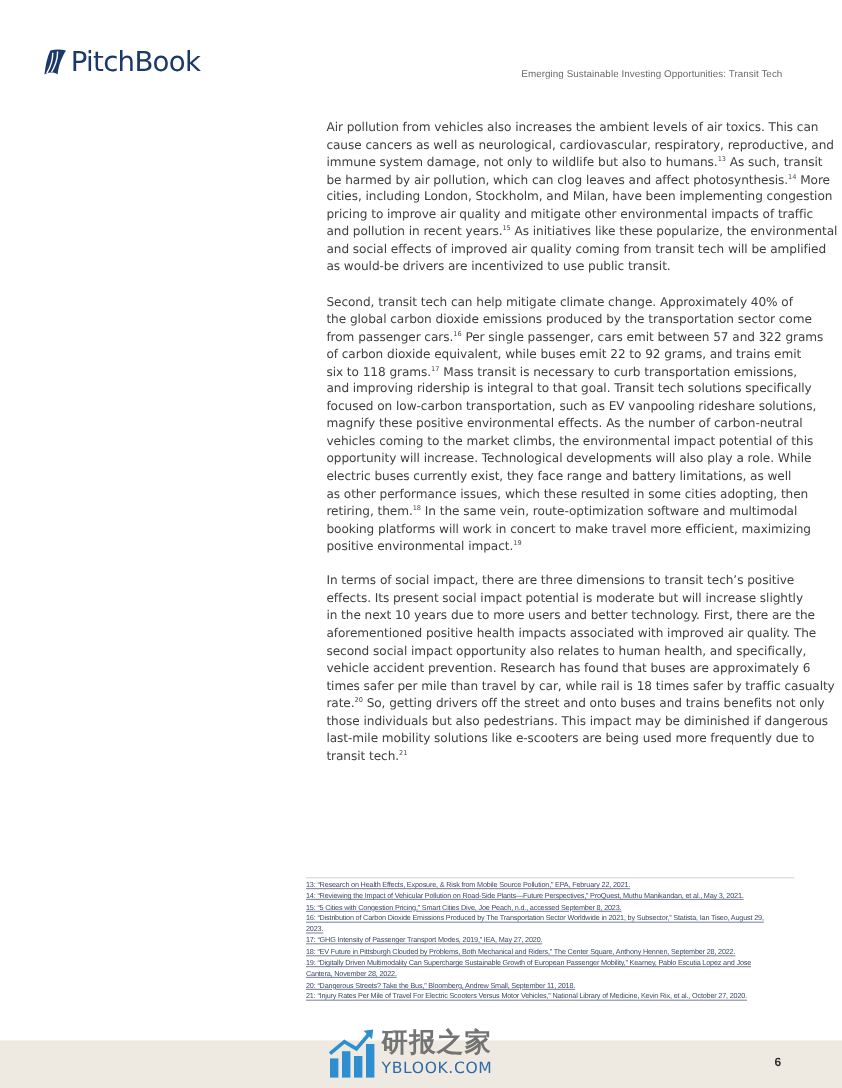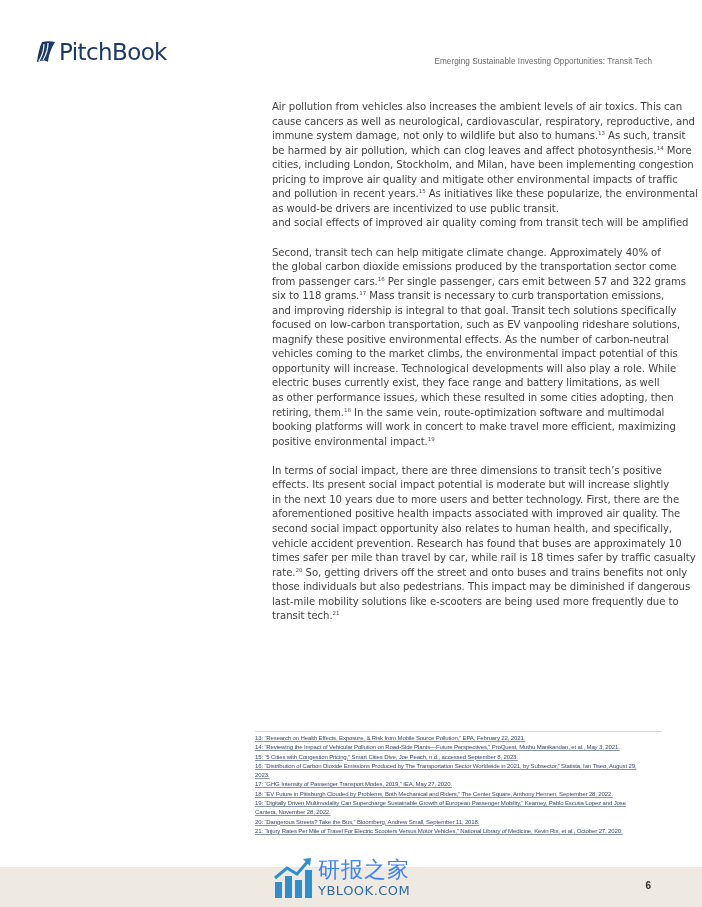--- a/index.html
+++ b/index.html
@@ -47,21 +47,21 @@
       position: absolute; left: 0; top: 867px; width: 702px; height: 40px; background: #efeae1;
     }
     .page-number {
       position: absolute; right: 43px; top: 880px; font-size: 10px; color: #2f2f2f; font-weight: bold;
     }
     .watermark {
       position: absolute; left: 273px; top: 856px; display: flex; align-items: center; gap: 5px;
     }
     .wm-icon { width: 40px; height: 44px; display: block; }
     .wm-text { display: flex; flex-direction: column; line-height: 1; }
-    .wm-cn { font-size: 22px; color: #3b82f6; letter-spacing: 1px; font-family: "DejaVu Sans", sans-serif; }
+    .wm-cn { font-size: 22px; color: #737373; letter-spacing: 1px; font-family: "DejaVu Sans", sans-serif; font-weight: bold; }
     .wm-en { font-size: 13px; color: #2d6aa5; letter-spacing: 0.5px; margin-top: 3px; font-family: "DejaVu Sans", sans-serif; }
   </style>
 </head>
 <body>
 
 <div class="page">
 
   <div class="logo">
     <svg class="logo-mark" viewBox="0 0 20 24">
       <path d="M6 2 C10 1 15 1 19 2 C16 7 13 13 12 22 C9 20 5 20 1 22 C2 15 3 8 6 2 Z" fill="#1b3968"></path>
@@ -75,46 +75,47 @@
 
   <div class="body-text" id="body-text">
       <p>
         <span class="line"><span>Air pollution from vehicles also increases the ambient levels of air toxics. This can</span></span>
         <span class="line"><span>cause cancers as well as neurological, cardiovascular, respiratory, reproductive, and</span></span>
         <span class="line"><span>immune system damage, not only to wildlife but also to humans.</span><sup class="fn">13</sup><span> As such, transit</span></span>
         <span class="line"><span>be harmed by air pollution, which can clog leaves and affect photosynthesis.</span><sup class="fn">14</sup><span> More</span></span>
         <span class="line"><span>cities, including London, Stockholm, and Milan, have been implementing congestion</span></span>
         <span class="line"><span>pricing to improve air quality and mitigate other environmental impacts of traffic</span></span>
         <span class="line"><span>and pollution in recent years.</span><sup class="fn">15</sup><span> As initiatives like these popularize, the environmental</span></span>
+        <span class="line"><span>and social effects of improved air quality coming from transit tech will be amplified</span></span>
         <span class="line"><span>as would-be drivers are incentivized to use public transit.</span></span>
-        <span class="line"><span>and social effects of improved air quality coming from transit tech will be amplified</span></span>
       </p>
       <p>
         <span class="line"><span>Second, transit tech can help mitigate climate change. Approximately 40% of</span></span>
         <span class="line"><span>the global carbon dioxide emissions produced by the transportation sector come</span></span>
         <span class="line"><span>from passenger cars.</span><sup class="fn">16</sup><span> Per single passenger, cars emit between 57 and 322 grams</span></span>
+        <span class="line"><span>of carbon dioxide equivalent, while buses emit 22 to 92 grams, and trains emit</span></span>
         <span class="line"><span>six to 118 grams.</span><sup class="fn">17</sup><span> Mass transit is necessary to curb transportation emissions,</span></span>
         <span class="line"><span>and improving ridership is integral to that goal. Transit tech solutions specifically</span></span>
         <span class="line"><span>focused on low-carbon transportation, such as EV vanpooling rideshare solutions,</span></span>
         <span class="line"><span>magnify these positive environmental effects. As the number of carbon-neutral</span></span>
         <span class="line"><span>vehicles coming to the market climbs, the environmental impact potential of this</span></span>
         <span class="line"><span>opportunity will increase. Technological developments will also play a role. While</span></span>
         <span class="line"><span>electric buses currently exist, they face range and battery limitations, as well</span></span>
         <span class="line"><span>as other performance issues, which these resulted in some cities adopting, then</span></span>
         <span class="line"><span>retiring, them.</span><sup class="fn">18</sup><span> In the same vein, route-optimization software and multimodal</span></span>
         <span class="line"><span>booking platforms will work in concert to make travel more efficient, maximizing</span></span>
         <span class="line"><span>positive environmental impact.</span><sup class="fn">19</sup><span></span></span>
       </p>
       <p>
         <span class="line"><span>In terms of social impact, there are three dimensions to transit tech’s positive</span></span>
         <span class="line"><span>effects. Its present social impact potential is moderate but will increase slightly</span></span>
         <span class="line"><span>in the next 10 years due to more users and better technology. First, there are the</span></span>
         <span class="line"><span>aforementioned positive health impacts associated with improved air quality. The</span></span>
         <span class="line"><span>second social impact opportunity also relates to human health, and specifically,</span></span>
-        <span class="line"><span>vehicle accident prevention. Research has found that buses are approximately 10</span></span>
+        <span class="line"><span>vehicle accident prevention. Research has found that buses are approximately 6</span></span>
         <span class="line"><span>times safer per mile than travel by car, while rail is 18 times safer by traffic casualty</span></span>
         <span class="line"><span>rate.</span><sup class="fn">20</sup><span> So, getting drivers off the street and onto buses and trains benefits not only</span></span>
         <span class="line"><span>those individuals but also pedestrians. This impact may be diminished if dangerous</span></span>
         <span class="line"><span>last-mile mobility solutions like e-scooters are being used more frequently due to</span></span>
         <span class="line"><span>transit tech.</span><sup class="fn">21</sup><span></span></span>
       </p>
     </div>
 
   <div class="fn-divider"></div>
 

